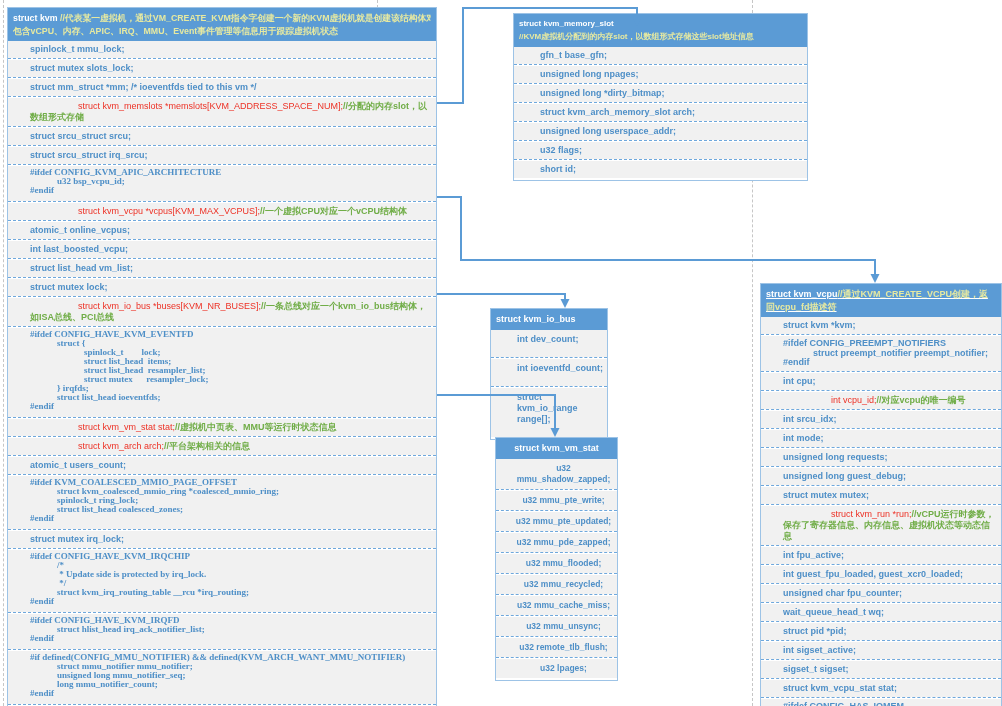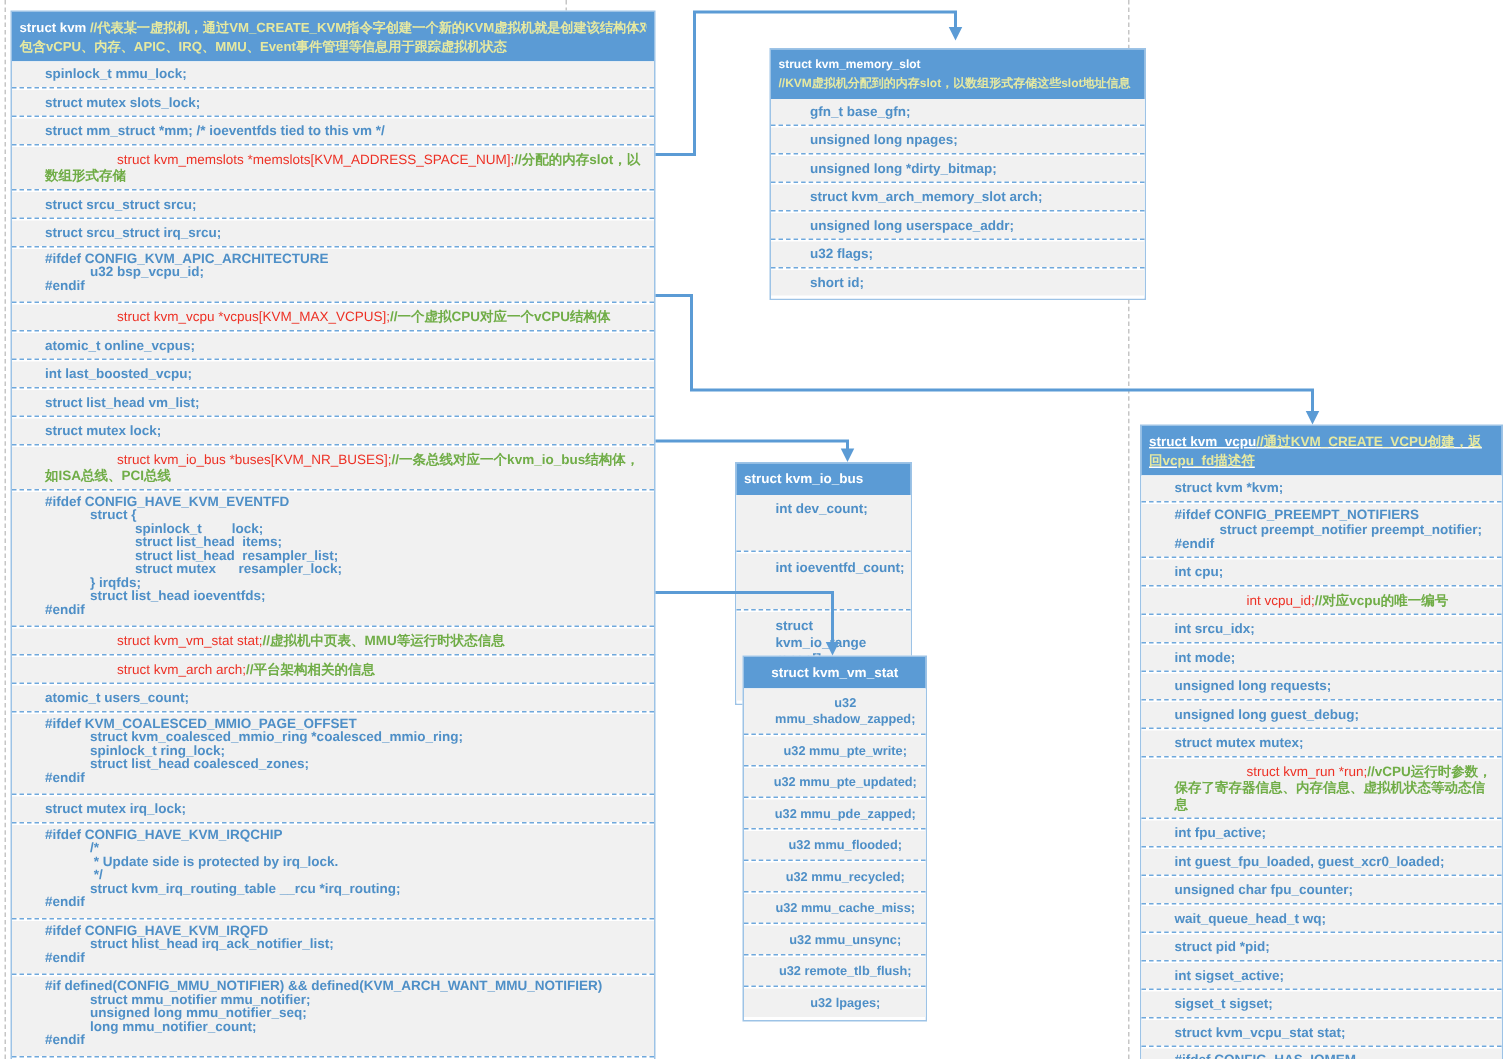--- a/index.html
+++ b/index.html
@@ -43,32 +43,32 @@
     border-top:1px dashed #6fa8dc;
   }
   .row .code{color:#4e8fc7;}
   .row.hl .code{color:#ed3125;font-weight:normal;padding-left:48px;}
   .row .cmt{color:#70ad47;font-weight:600;}
   .row.blk{padding-left:22px;}
   .row .lines{
     white-space:pre-wrap;font-size:9px;line-height:9px;font-weight:600;color:#4e8fc7;
     padding:0;
   }
-  .box-kvm .row.blk{padding-top:2px;padding-bottom:6px;}
+  .box-kvm .row.blk{padding-top:2px;padding-bottom:6px;font-family:Liberation Serif, serif;}
 
   .box-kvm{left:7px;top:7px;width:430px;}
-  .box-memslot{left:513px;top:32px;width:251px;}
+  .box-memslot{left:513px;top:13px;width:295px;}
   .box-iobus{left:490px;top:308px;width:118px;}
   .box-vmstat{left:495px;top:437px;width:123px;text-align:center;}
   .box-vcpu{left:760px;top:283px;width:242px;}
 
   .box-vmstat .row{padding:4px 2px 4px 16px;font-size:8.5px;}
   .box-vcpu .row{padding-left:22px;}
   .box-vcpu .row .lines{line-height:9.5px;}
-  .box-iobus .row{padding:4px 2px 22px 26px;}
+  .box-iobus .row{padding:4px 2px 12px 26px;}
   .box-memslot .row{padding-left:26px;}
 
   
   #connector-layer{position:absolute;left:0;top:0;z-index:3;pointer-events:none;}
   #connector-layer polyline{fill:none;stroke:#5b9bd5;stroke-width:2;}
   #connector-layer polygon{fill:#5b9bd5;stroke:none;}
 </style>
 </head>
 <body>
 

